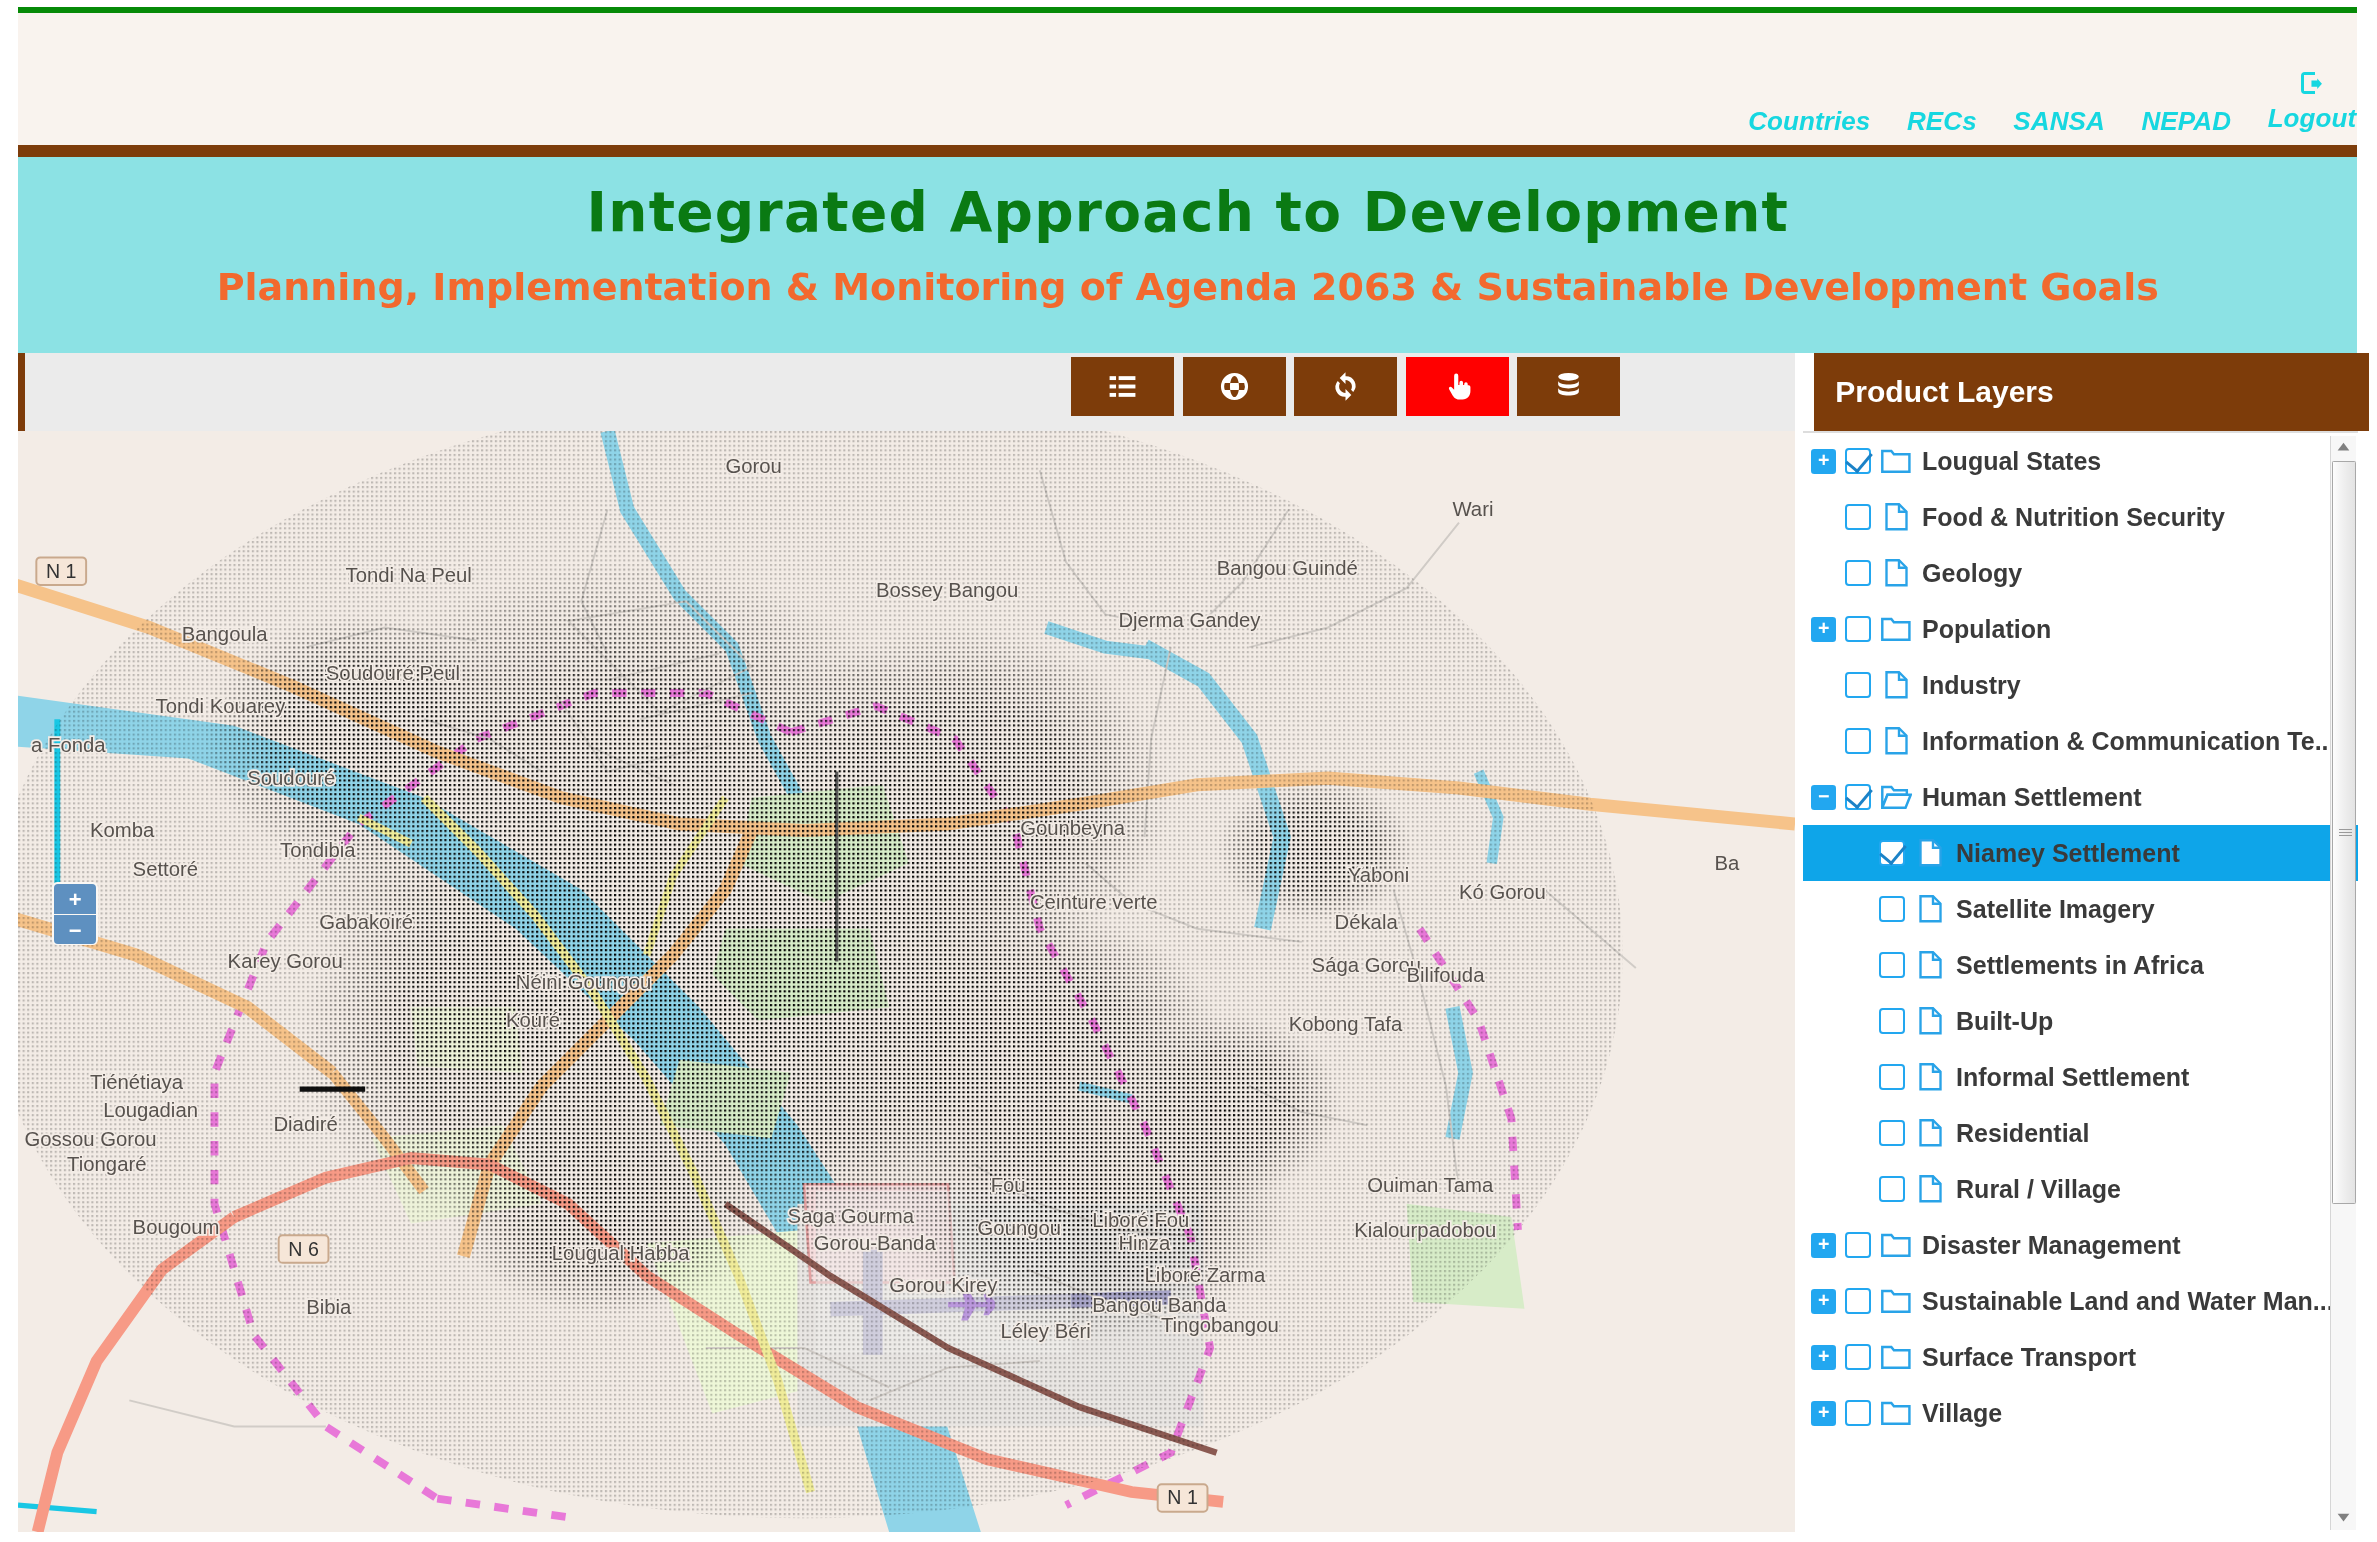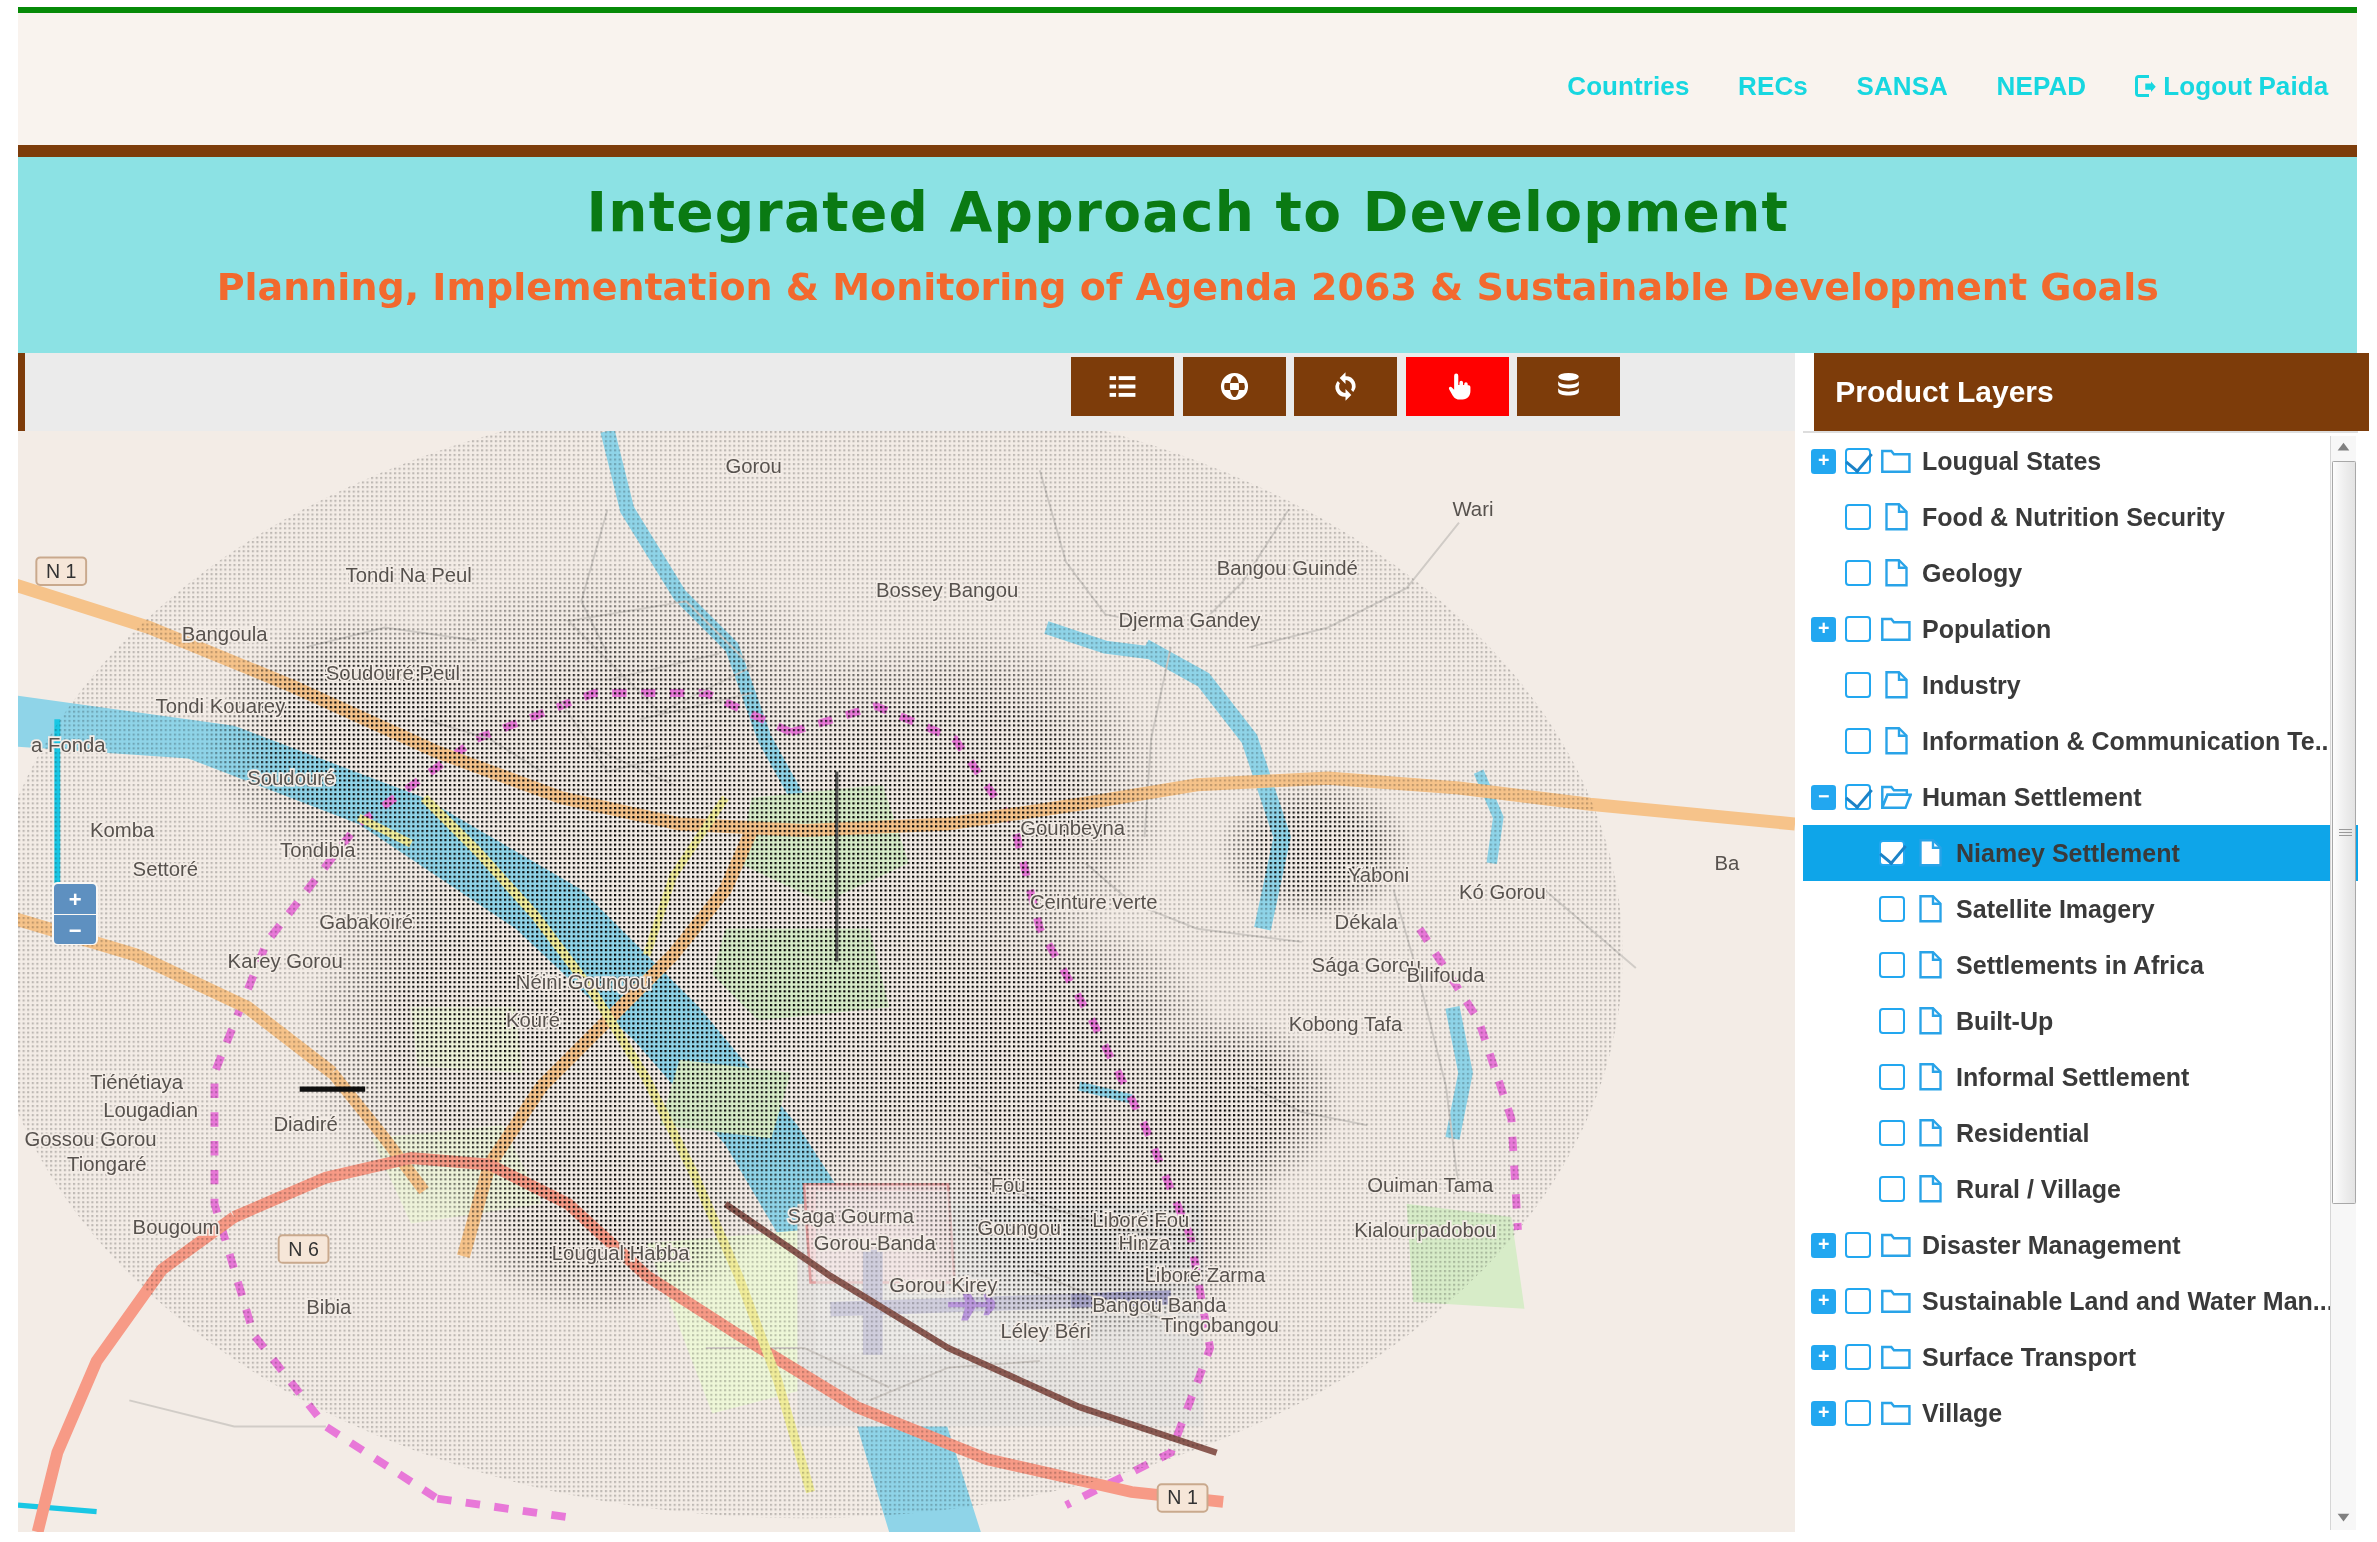--- a/index.html
+++ b/index.html
@@ -12,27 +12,28 @@
   }
   #page { position:relative; width:2377px; height:1542px; background:#fff; }
 
   
   .topbar{
     position:absolute; left:18.3px; top:7.2px; width:2339px; height:138px;
     background:#f9f3ee;
     border-top:6.5px solid #068a07;
   }
   .nav{
-    position:absolute; right:29px; top:58px;
-    display:flex; align-items:center; gap:12px;
+    position:absolute; right:1px; top:58px;
+    display:flex; align-items:center; gap:0;
     font-size:26px; font-weight:bold; color:#17d7e0;
     letter-spacing:0.1px;
+    font-style:italic;
   }
   .nav a{ color:#17d7e0; text-decoration:none; padding:0 18.3px; white-space:nowrap; }
-  .nav a.last{ padding-right:0; display:flex; align-items:center; gap:6.5px;}
+  .nav a.last{ padding-right:0; display:flex; align-items:center; gap:6.5px;flex-direction:column;}
   .logout-icon{ display:inline-block; width:22px; height:25px; position:relative; flex:0 0 auto;}
   .logout-icon i{ position:absolute; left:0; top:1.3px; width:14.4px; height:22px;
       border:3.9px solid #17d7e0; border-right:none; border-radius:3.9px 0 0 3.9px;}
   .logout-icon b{ position:absolute; left:10.5px; top:7.2px; width:10.5px; height:10.5px;
       background:#17d7e0; clip-path: polygon(0 20%,55% 20%,55% 0,100% 50%,55% 100%,55% 80%,0 80%); }
   .nav .uname{ font-weight:bold; }
 
   
   .brownline{ position:absolute; left:18.3px; top:145px; width:2339px; height:11.8px; background:#7d3c0a;}
   .banner{

